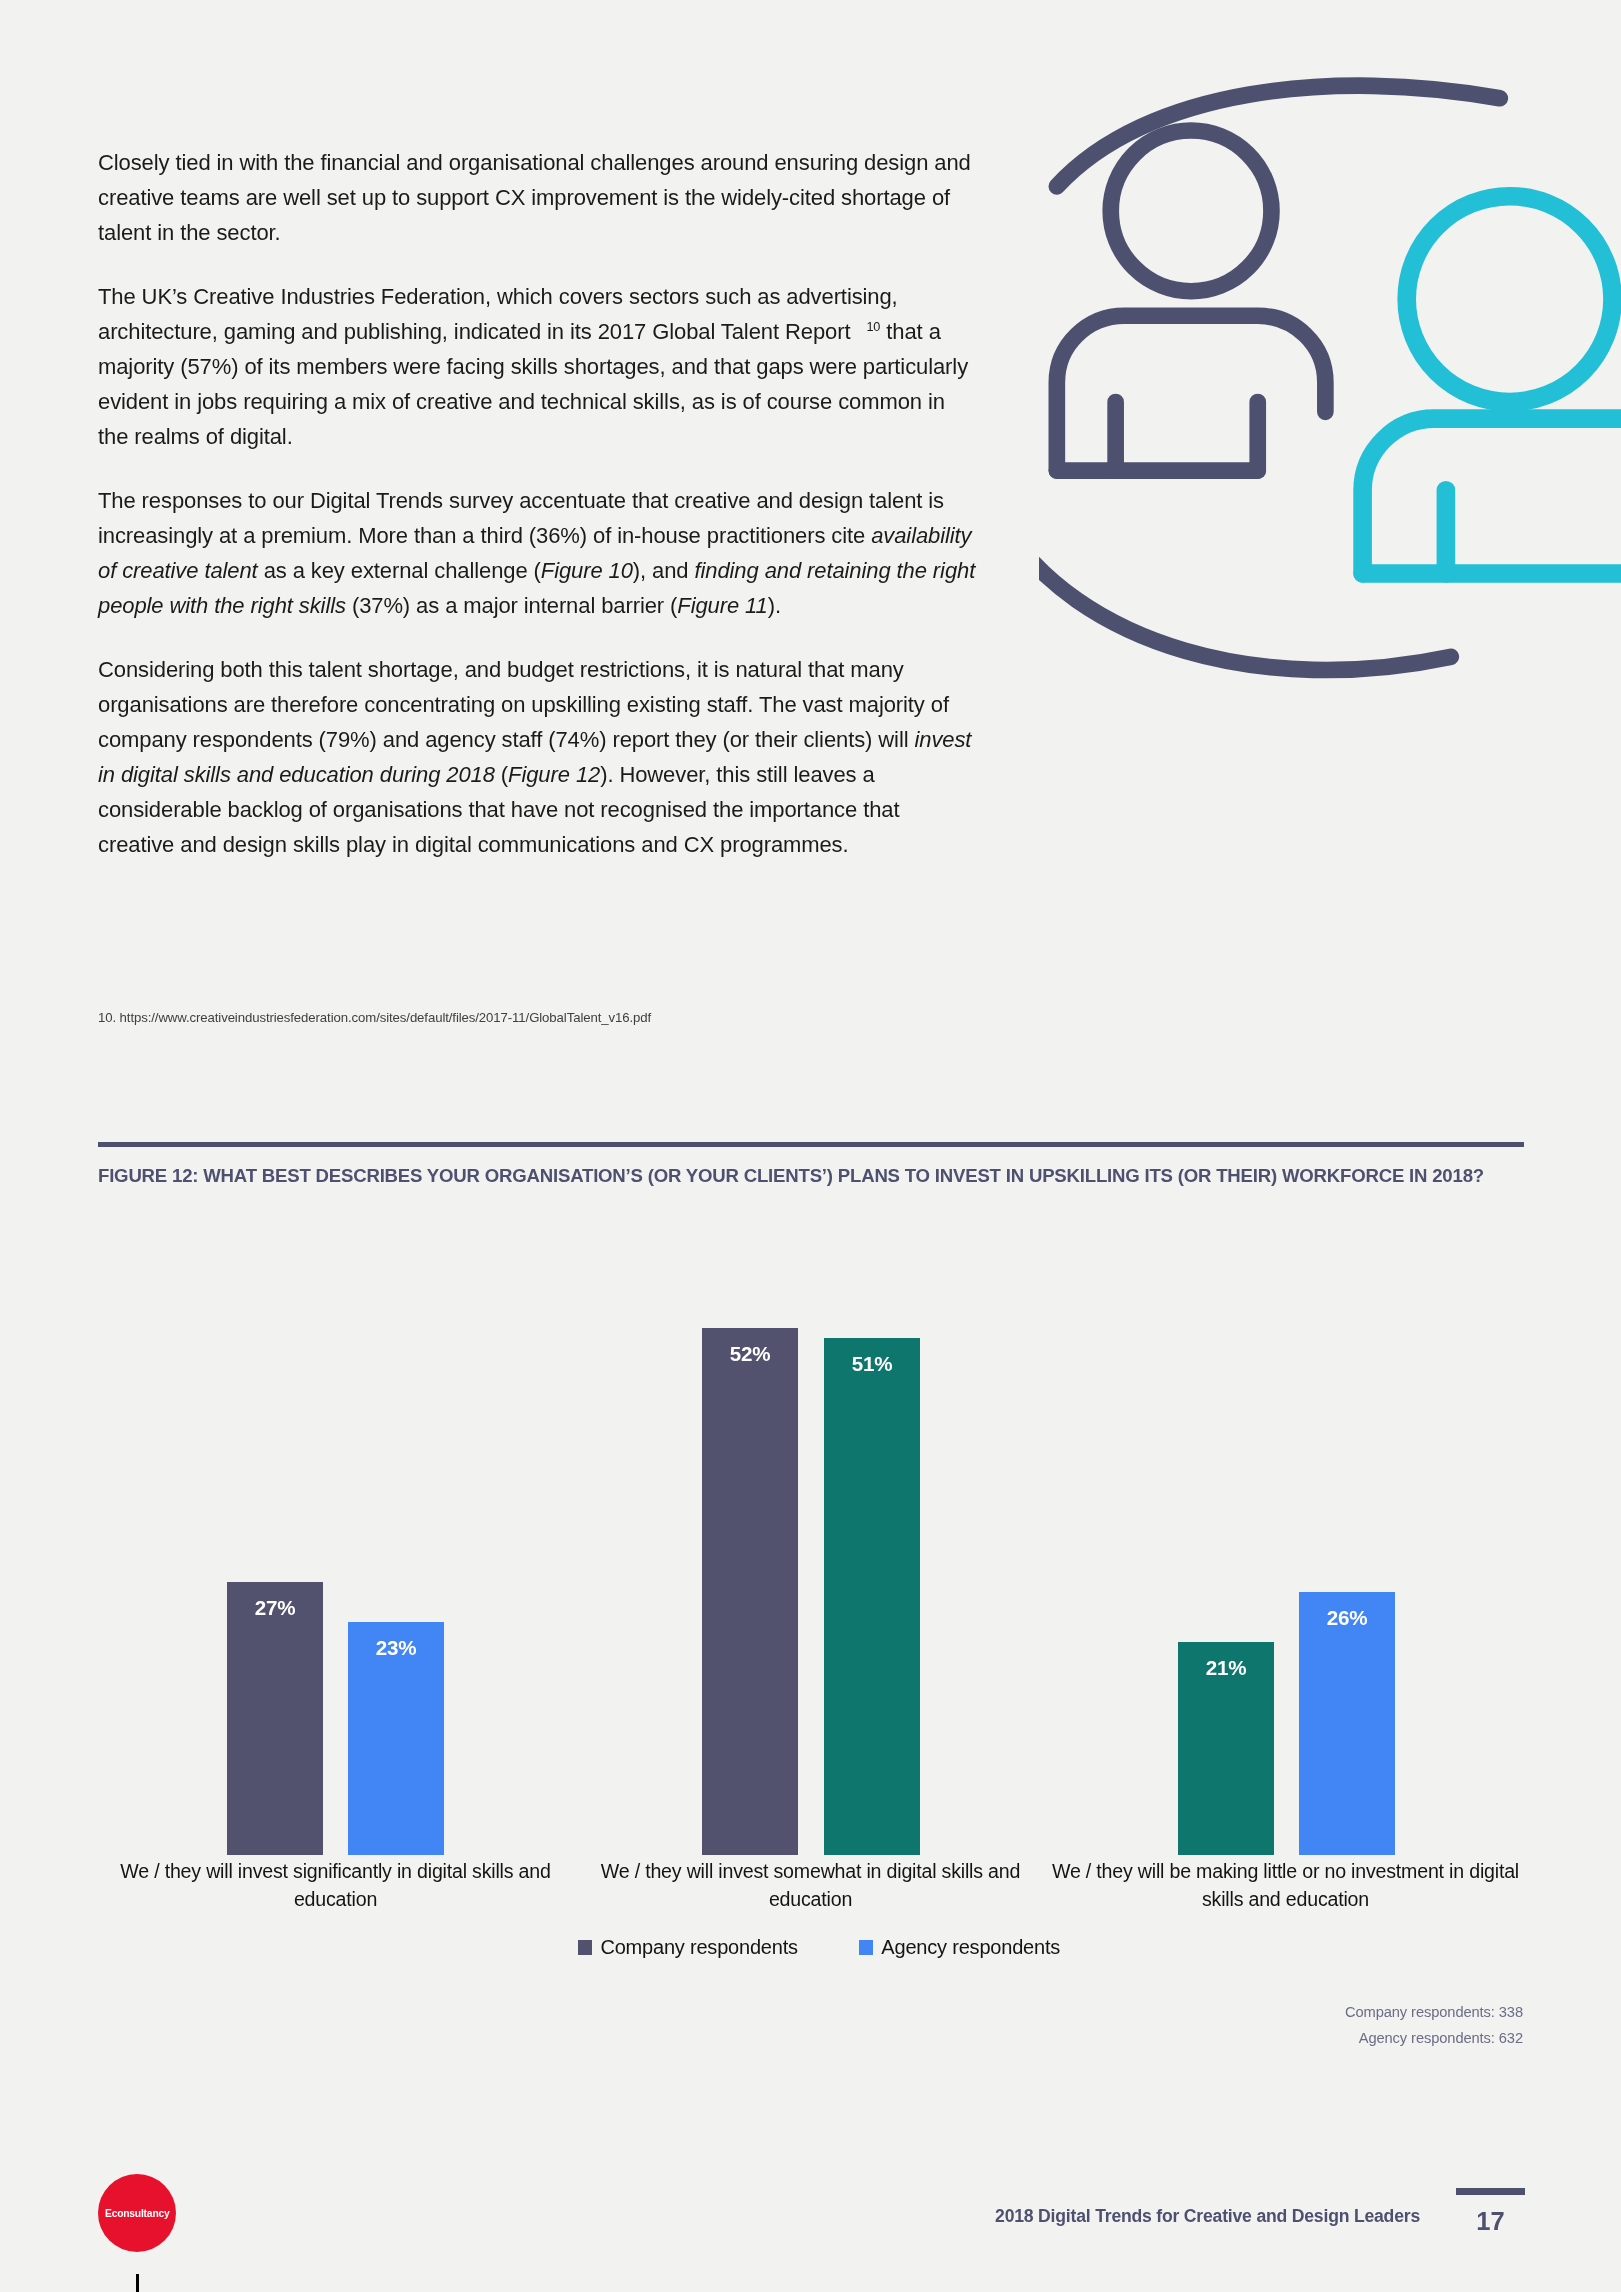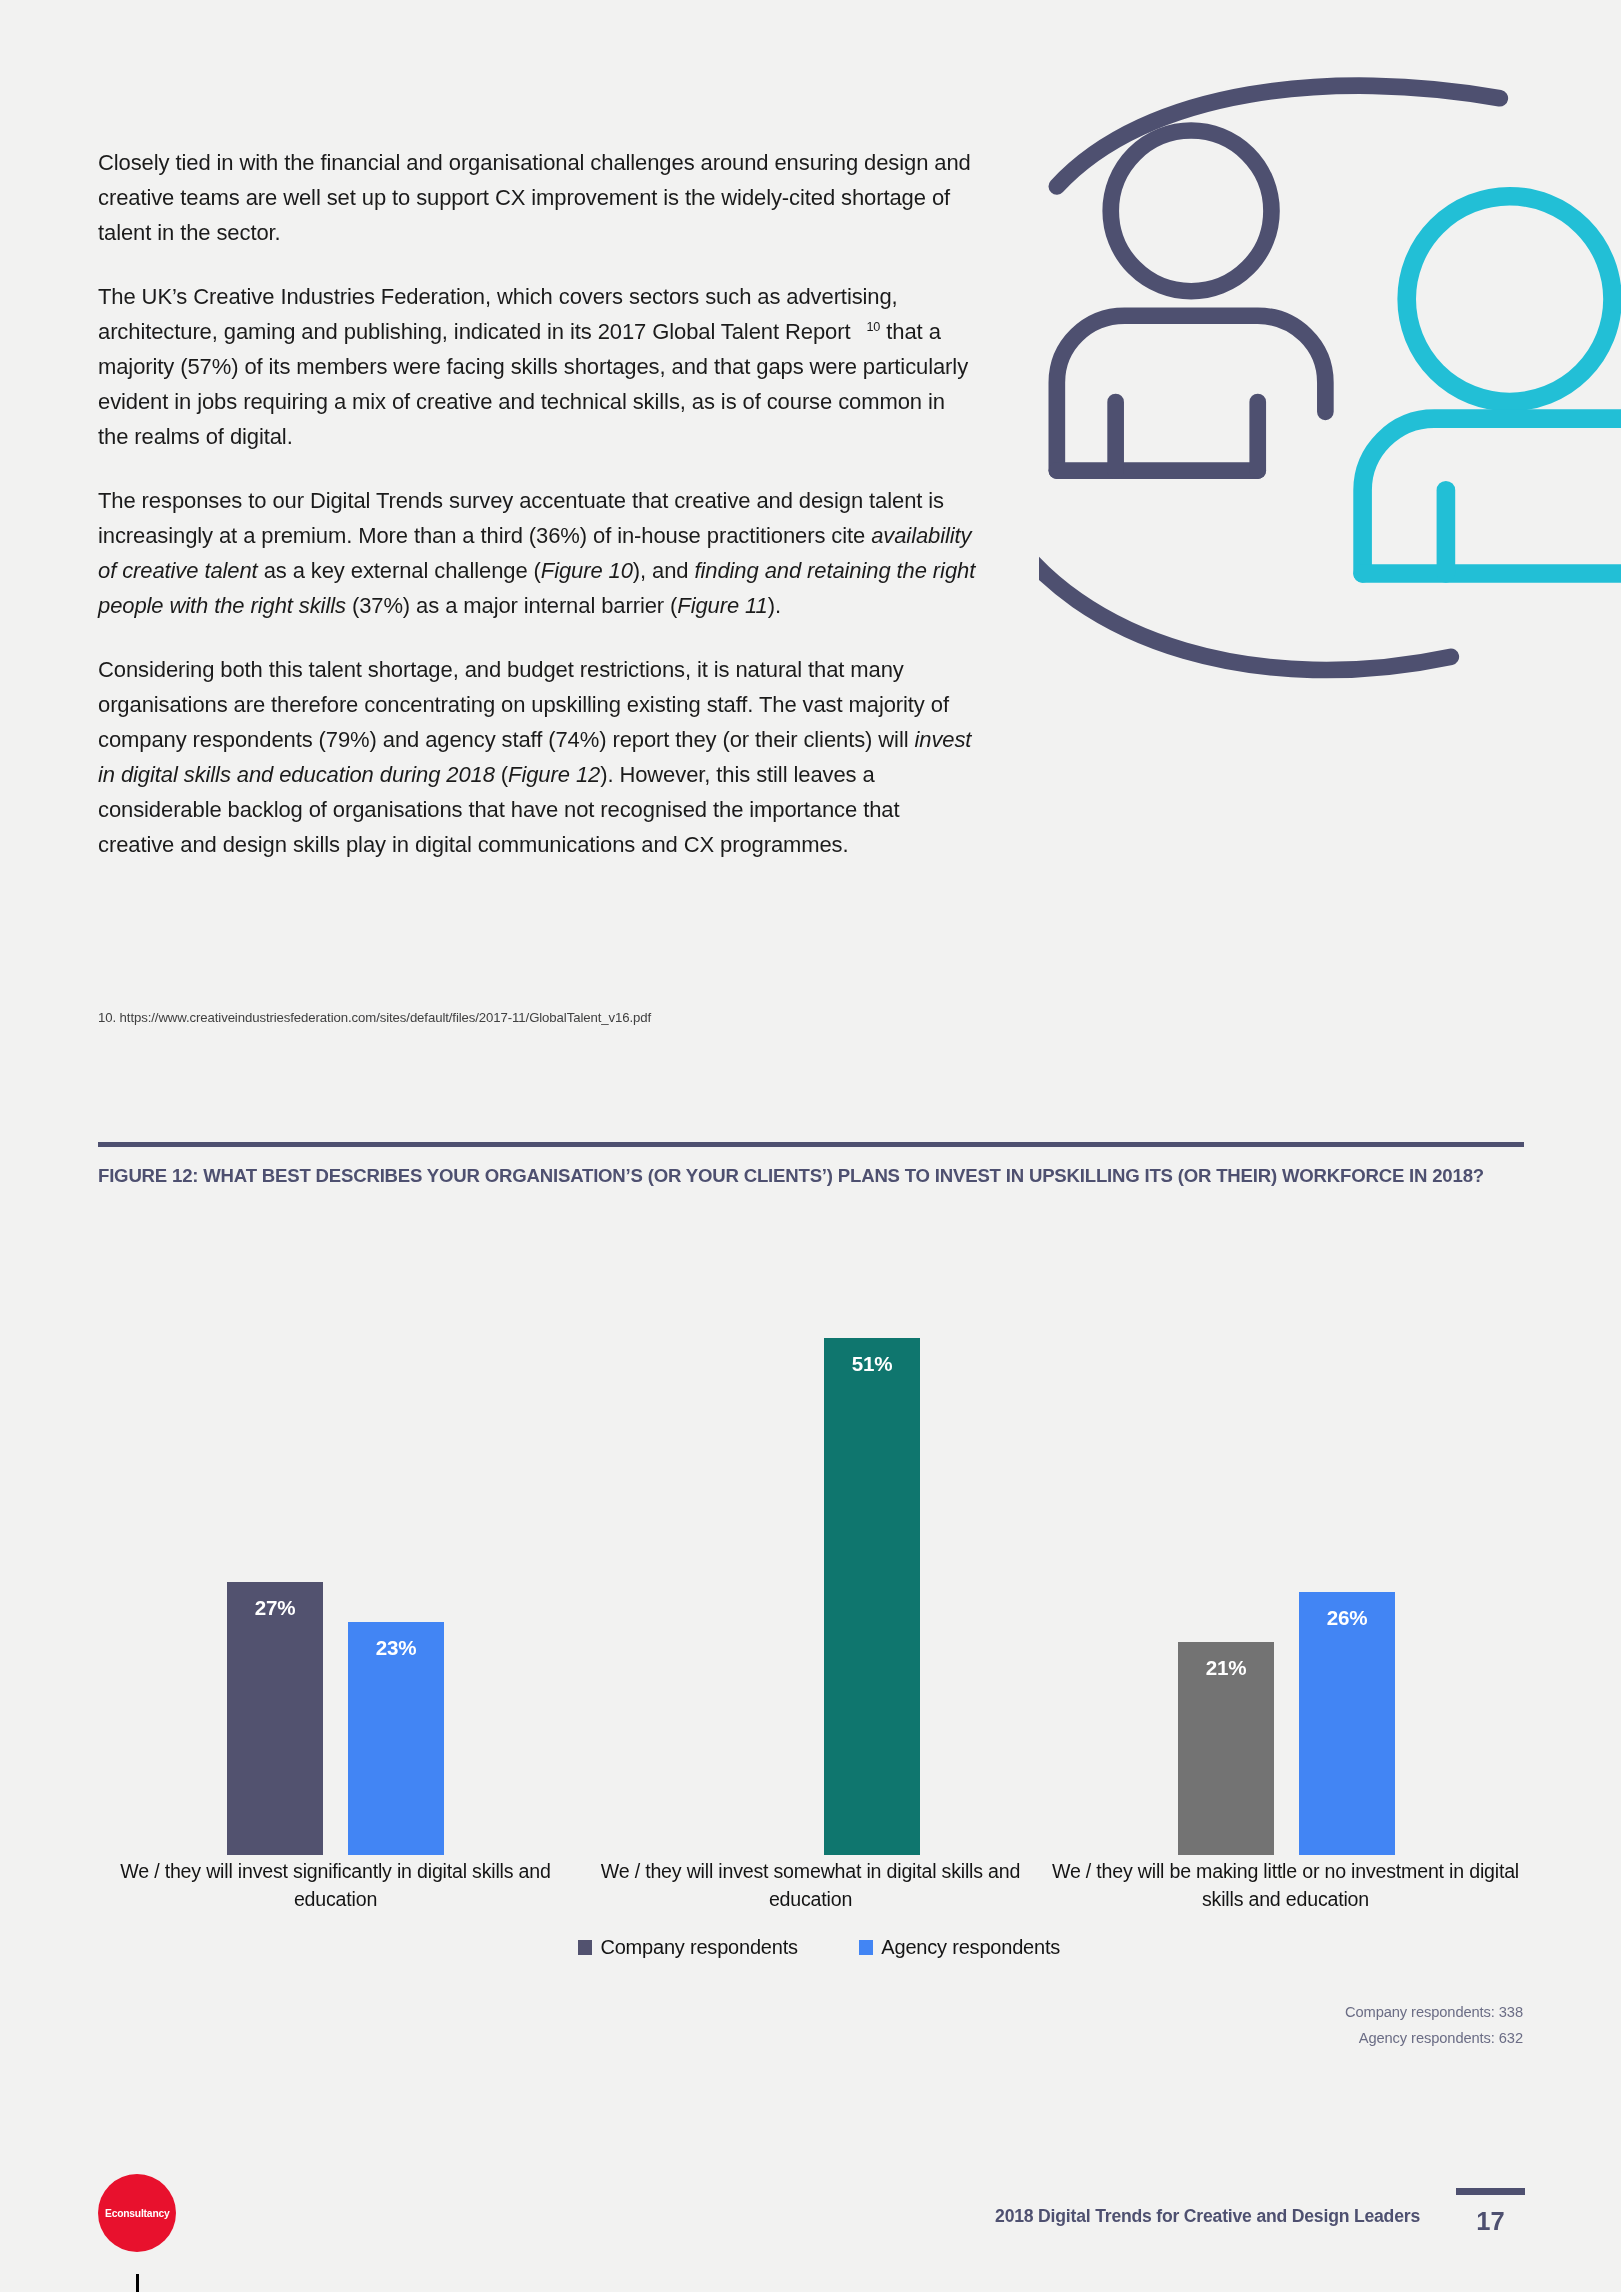--- a/index.html
+++ b/index.html
@@ -282,24 +282,27 @@
   </div>
 
   <div class="chart">
     <div class="plot" id="plot">
         <div class="bar" style="left: 129px; width: 96px; height: 273px; background: rgb(82, 82, 111);">
           <div class="val">27%</div>
         </div>
         <div class="bar" style="left: 250px; width: 96px; height: 233px; background: rgb(66, 133, 244);">
           <div class="val">23%</div>
         </div>
+        <div class="bar" style="left: 604px; width: 96px; height: 527px; background: rgb(82, 82, 111);">
+          <div class="val">52%</div>
+        </div>
         <div class="bar" style="left: 726px; width: 96px; height: 517px; background: #0f766e;">
           <div class="val">51%</div>
         </div>
-        <div class="bar" style="left: 1080px; width: 96px; height: 213px; background: #737373;">
+        <div class="bar" style="left: 1080px; width: 96px; height: 213px; background: #0f766e;">
           <div class="val">21%</div>
         </div>
         <div class="bar" style="left: 1201px; width: 96px; height: 263px; background: rgb(66, 133, 244);">
           <div class="val">26%</div>
         </div>
       </div>
   </div>
 
   <div class="cat-labels" id="catLabels">
       <div class="cat" style="width: 475px;">We / they will invest significantly in digital skills and education</div>

